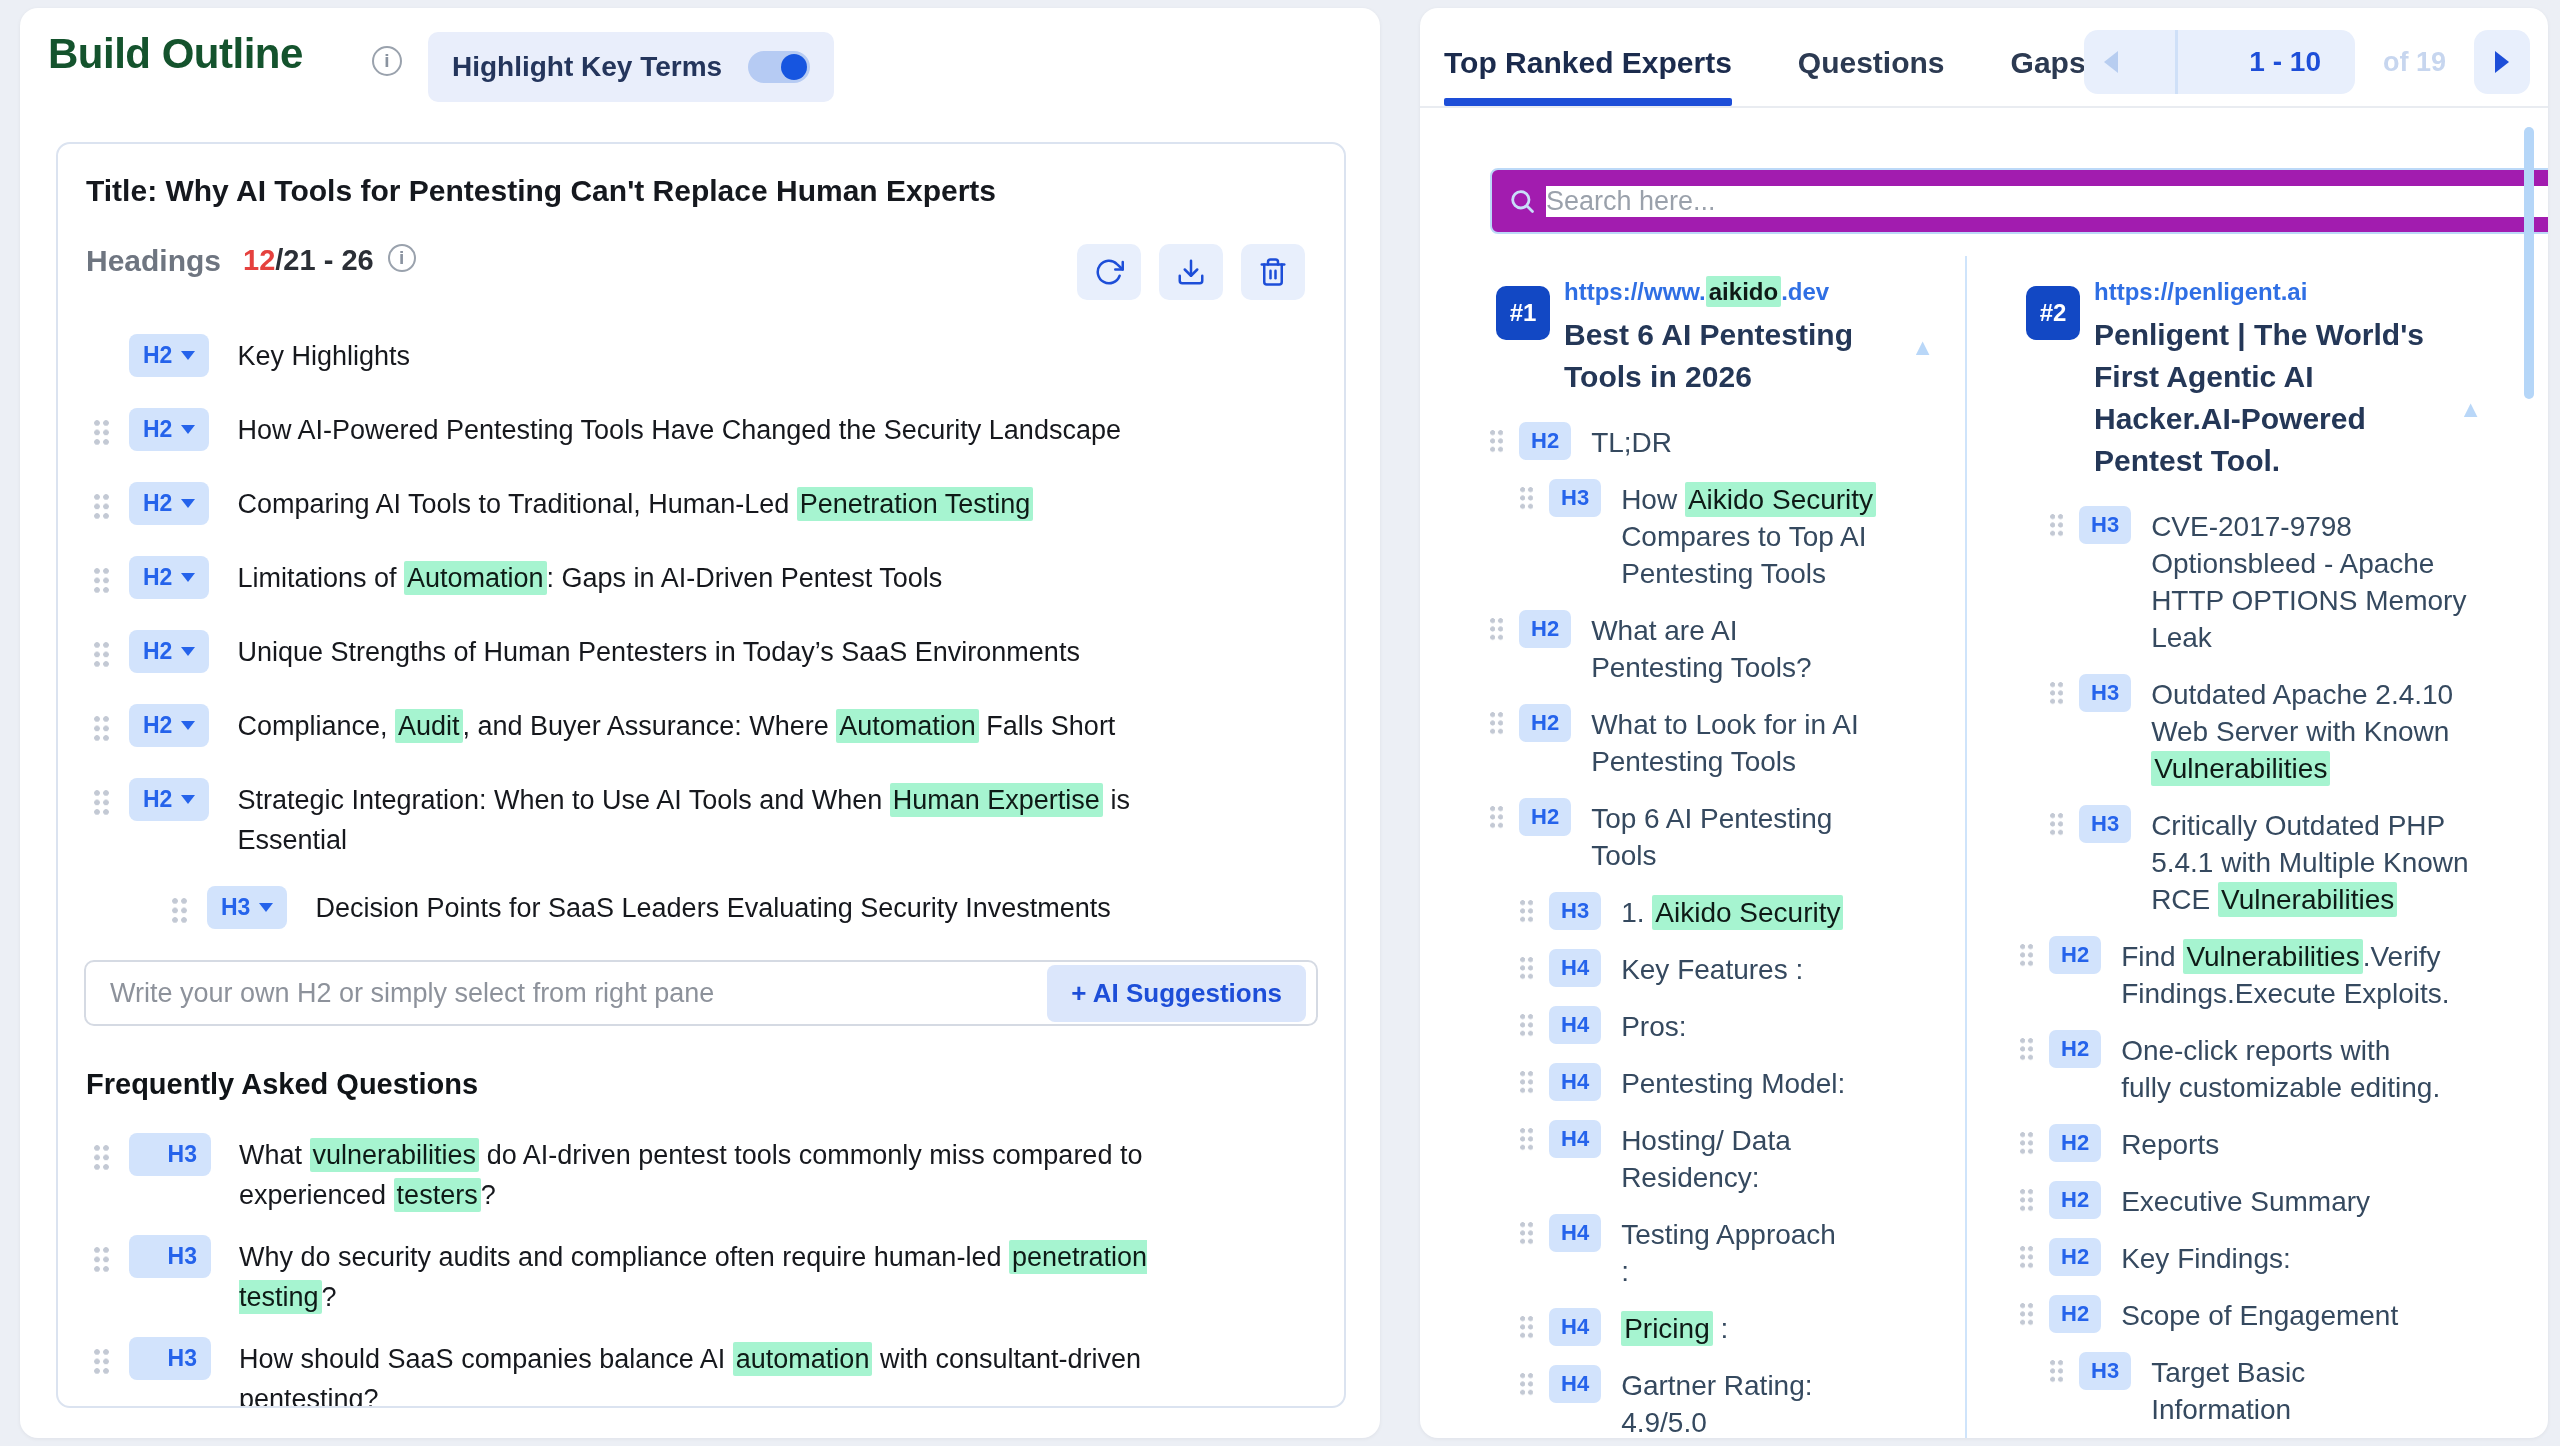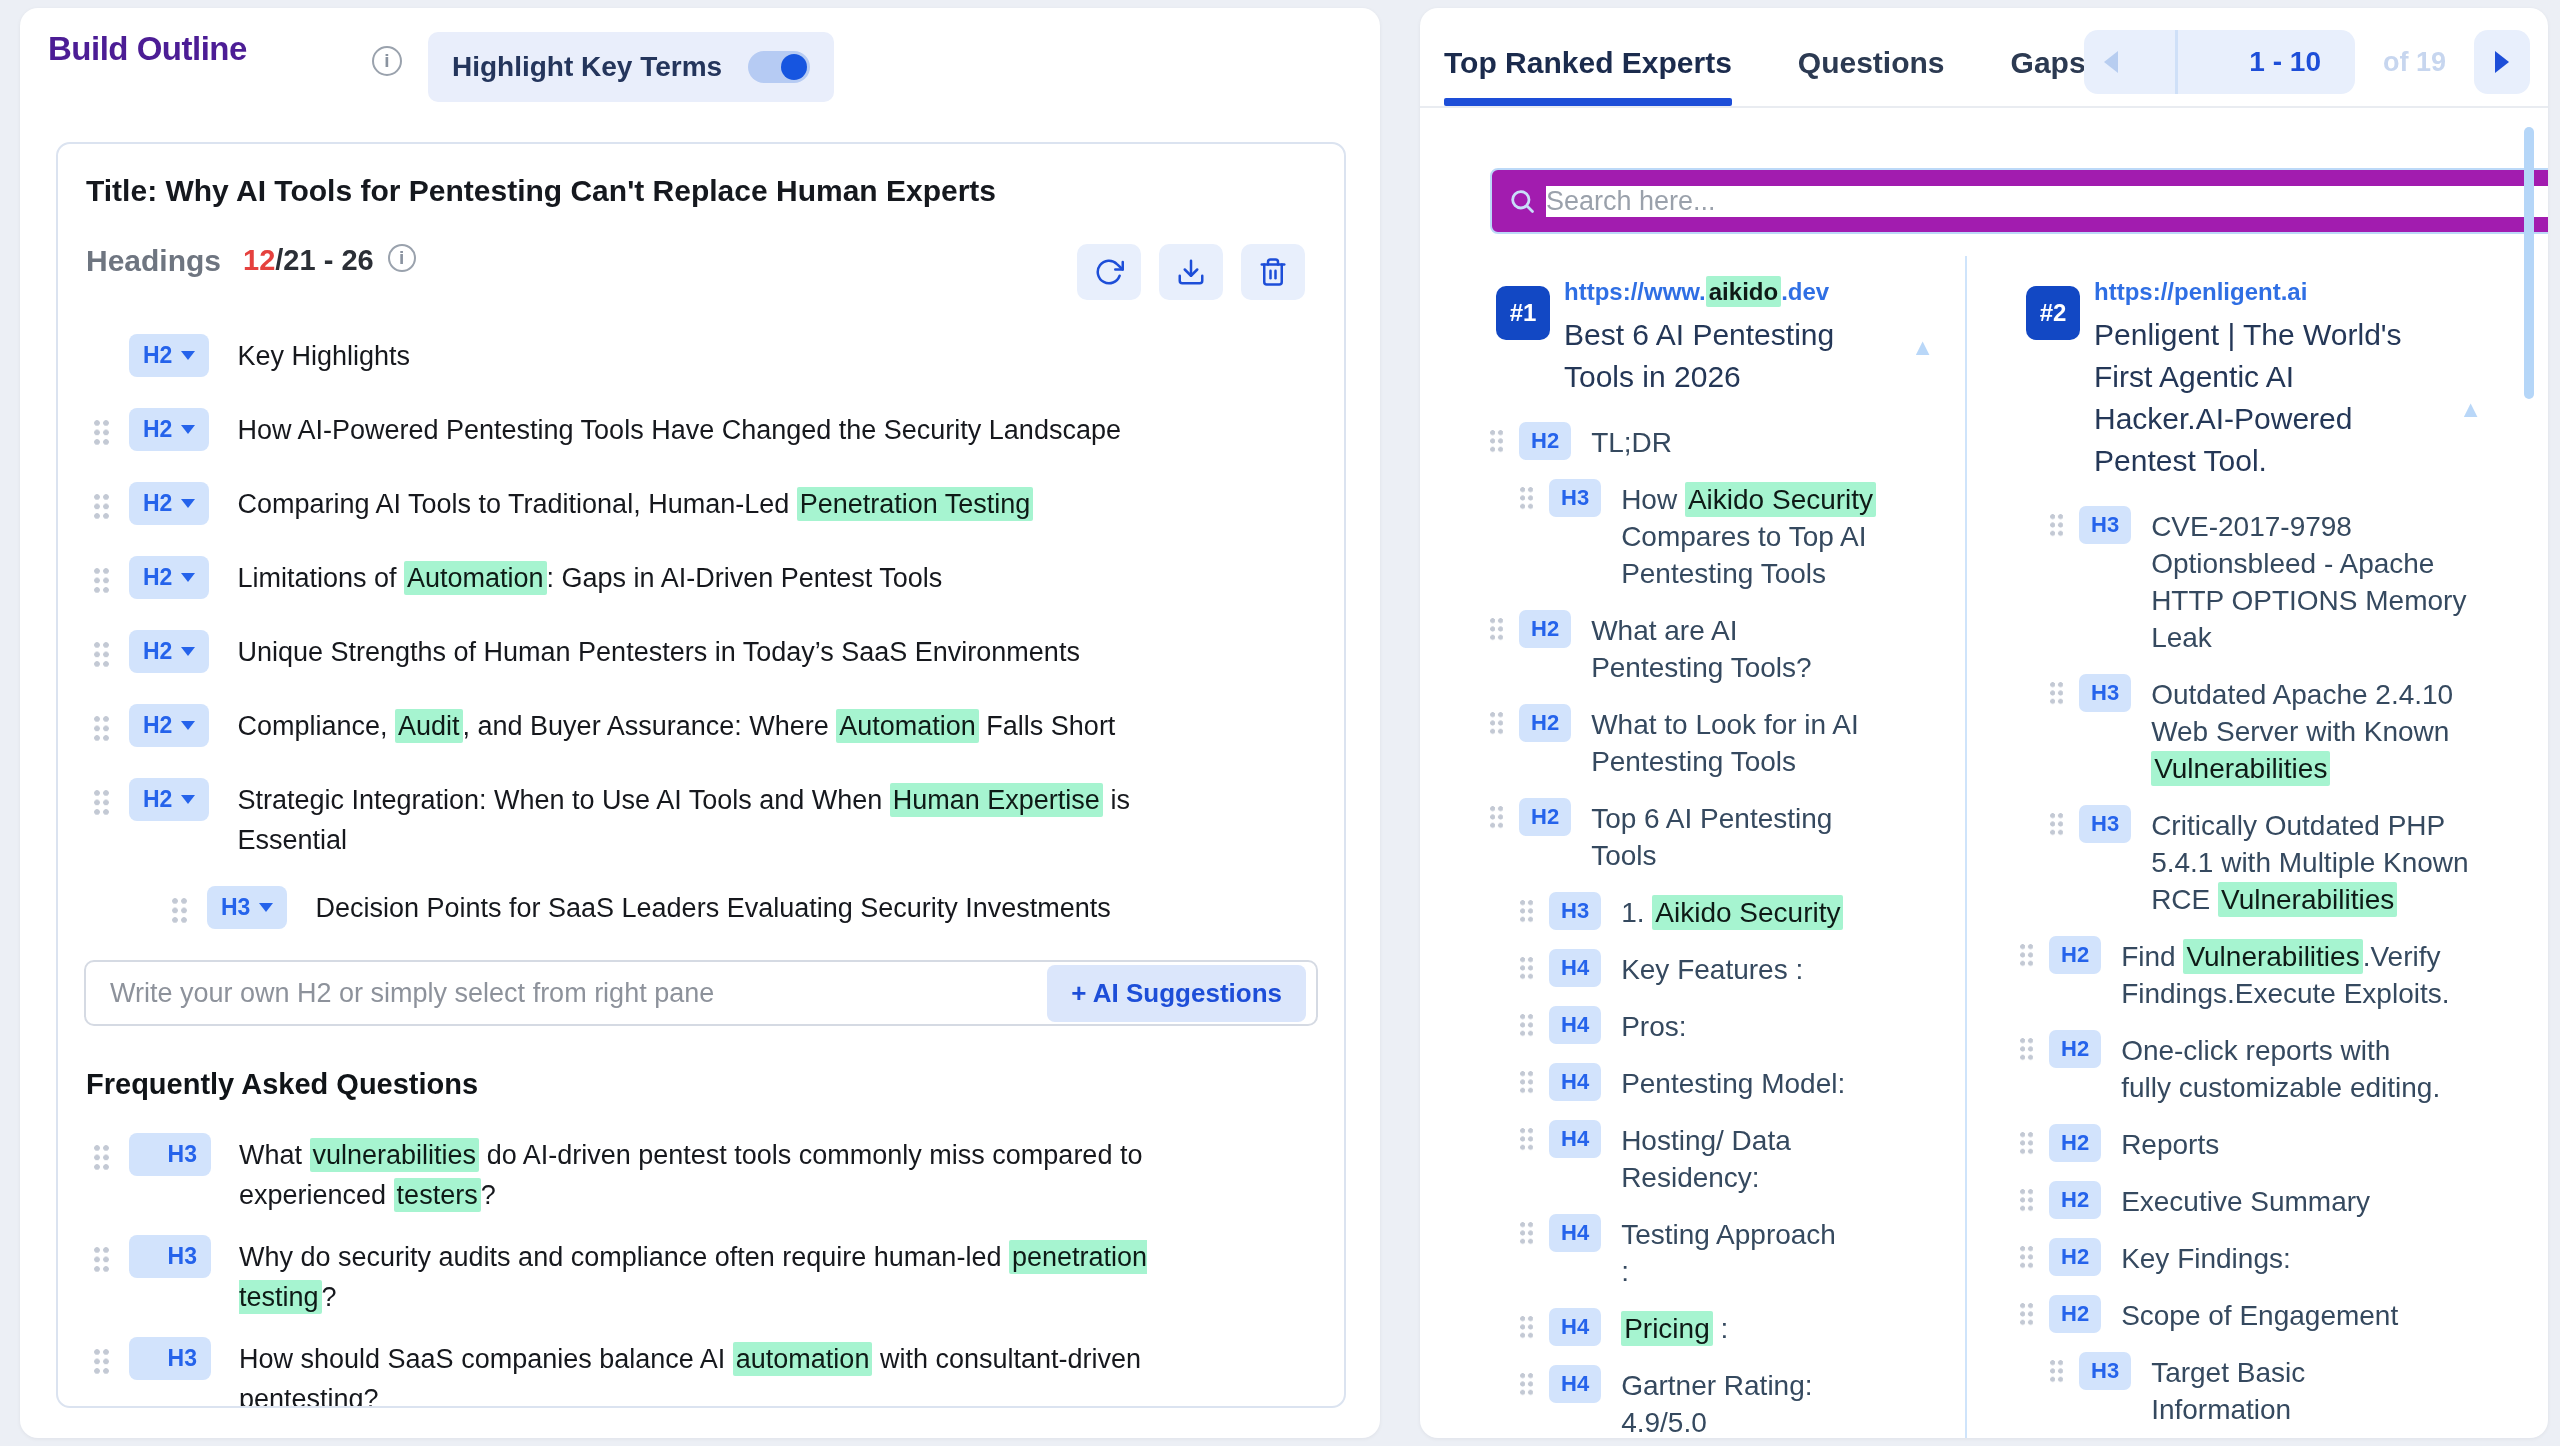--- a/index.html
+++ b/index.html
@@ -3,21 +3,21 @@
 <meta charset="utf-8">
 <style>
   * { margin:0; padding:0; box-sizing:border-box; }
   html,body { background:#eceff5; font-family:"Liberation Sans", sans-serif; }
   .page { position:relative; width:2560px; height:1446px; background:#eceff5; overflow:hidden; }
   .panel { position:absolute; top:8px; height:1430px; background:#ffffff; border-radius:18px; box-shadow:0 1px 4px rgba(16,24,40,.06); }
   .panel.left  { left:20px;  width:1360px; }
   .panel.right { left:1420px; width:1128px; overflow:hidden; }
 
   
-  .lp-title { position:absolute; left:28px; top:22px; font-size:33px; font-weight:700; color:#4c1d95; letter-spacing:-.5px; }
+  .lp-title { position:absolute; left:28px; top:22px; font-size:42px; font-weight:700; color:#14532d; letter-spacing:-.5px; }
   .info { display:inline-flex; align-items:center; justify-content:center; width:30px; height:30px; border:2.5px solid #9aa2ad; border-radius:50%; color:#8a93a0; font-size:19px; font-weight:700; }
   .info::after { content:'i'; }
   .lp-title-info { position:absolute; left:352px; top:38px; }
   .toggle { position:absolute; left:408px; top:24px; height:70px; background:#e9eefb; border-radius:10px; display:flex; align-items:center; padding:0 24px; gap:26px; cursor:pointer; }
   .toggle-label { font-size:28px; font-weight:700; color:#24355c; }
   .switch { position:relative; width:62px; height:32px; background:#b6cbf3; border-radius:16px; }
   .knob { position:absolute; right:3px; top:3px; width:26px; height:26px; border-radius:50%; background:#1655e0; }
 
   .outline-box { position:absolute; left:36px; top:134px; width:1290px; height:1266px; border:2px solid #dbe3f0; border-radius:14px; padding:24px 24px 0 24px; overflow:hidden; }
   .doc-title { font-size:30px; font-weight:700; color:#15181e; padding:6px 0 0 4px; }
@@ -72,21 +72,21 @@
 
   .cols { position:absolute; top:240px; left:0; right:0; bottom:0; overflow:hidden; }
   .vdiv { position:absolute; left:545px; top:8px; bottom:0; width:2px; background:#cfe4fb; }
   .col { position:absolute; top:30px; }
   .col.c0 { left:70px; width:478px; }
   .col.c1 { left:600px; width:528px; }
   .col-head { position:relative; padding-left:74px; margin-bottom:24px; }
   .rank { position:absolute; left:6px; top:8px; width:54px; height:54px; background:#1248c4; border-radius:10px; color:#fff; font-size:24px; font-weight:700; display:flex; align-items:center; justify-content:center; }
   .url { font-size:24px; font-weight:600; color:#2f6fe4; margin-bottom:8px; cursor:pointer; }
   .url .hl { font-weight:600; }
-  .col-title { font-size:30px; font-weight:400; color:#243757; line-height:42px; white-space:pre-wrap; max-width:380px; }
+  .col-title { font-size:30px; font-weight:700; color:#243757; line-height:42px; white-space:pre-wrap; max-width:380px; }
   .collapse { position:absolute; font-size:23px; color:#b9d7f8; cursor:pointer; }
   .c0 .collapse { right:34px; top:56px; }
   .c1 .collapse { right:66px; top:118px; }
 
   .rrow { display:flex; align-items:flex-start; margin-bottom:18px; }
   .rrow.indent { margin-left:30px; }
   .rrow .dots { margin:8px 14px 0 0; transform:scale(.88); transform-origin:top left; }
   .rrow .badge { font-size:22px; padding:6px 12px; margin-right:20px; border-radius:7px; min-width:0; }
   .rrow .txt { font-size:28px; line-height:37px; color:#35495f; max-width:400px; padding-top:2px; }
 

